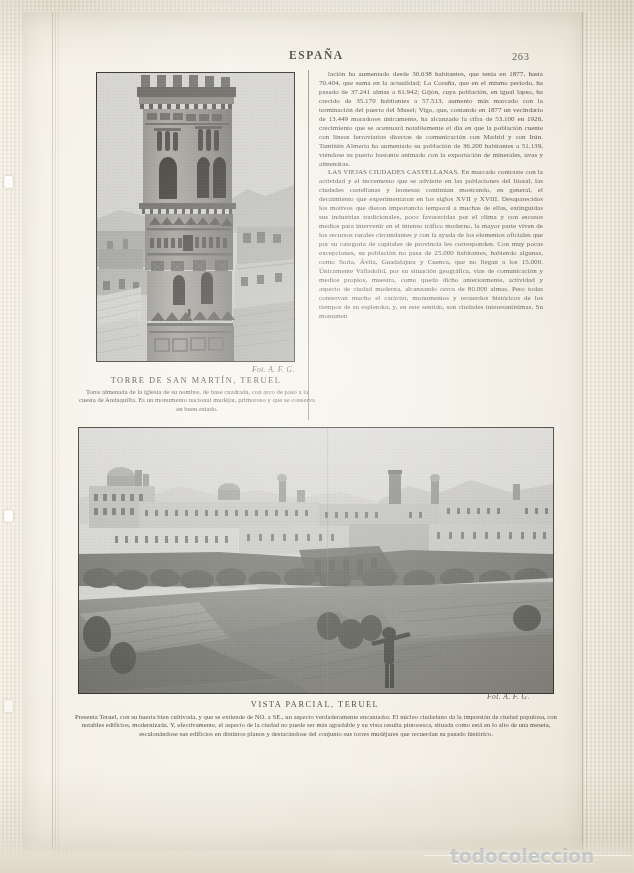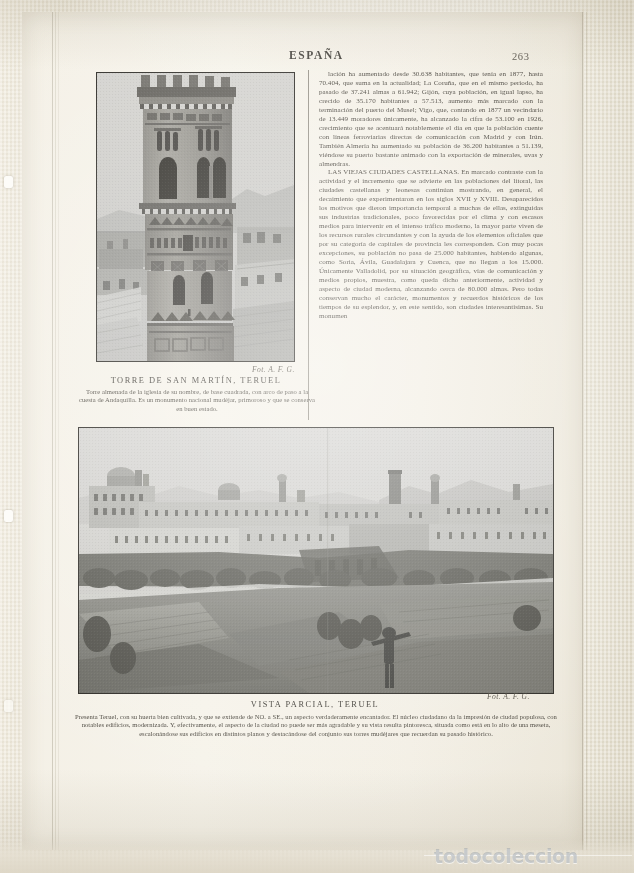--- a/index.html
+++ b/index.html
@@ -103,21 +103,21 @@
     -webkit-hyphens:auto;hyphens:auto;
   }
   #text-col p{margin:0;text-indent:9px;}
   #text-col p.first{text-indent:9px;}
 
   
   .printed{filter:blur(.17px);opacity:.92;}
 
   
   #watermark{
-    position:absolute;left:408px;top:843px;width:196px;height:26px;
+    position:absolute;left:424px;top:843px;width:196px;height:26px;
     font-family:"DejaVu Sans", sans-serif;
     font-size:19px;font-weight:bold;letter-spacing:-.3px;
     color:rgba(150,158,168,.55);
     text-shadow:0 1px 0 rgba(255,255,255,.75);
     display:flex;align-items:center;justify-content:center;
     opacity:.85;
   }
   #watermark-strike{
     position:absolute;left:424px;top:855px;width:208px;height:1px;
     background:rgba(255,255,255,.55);

